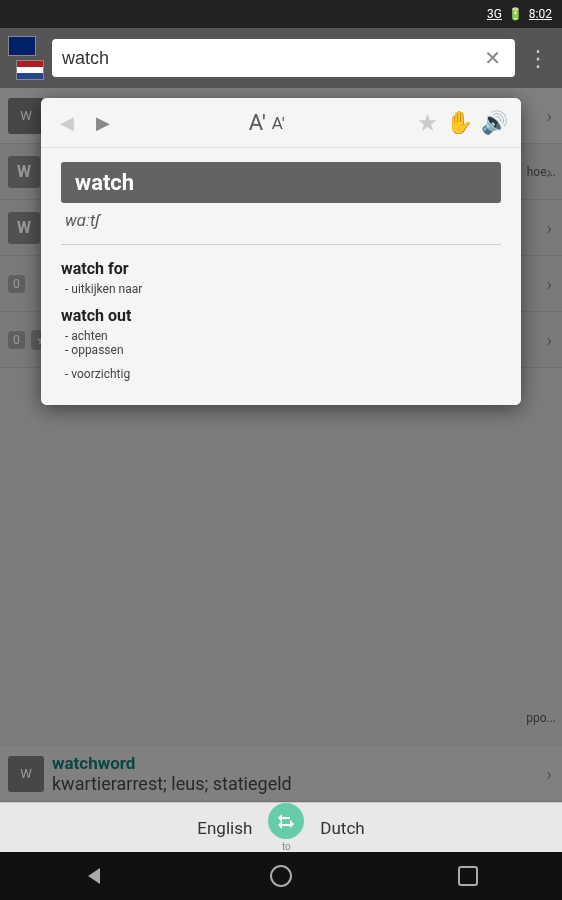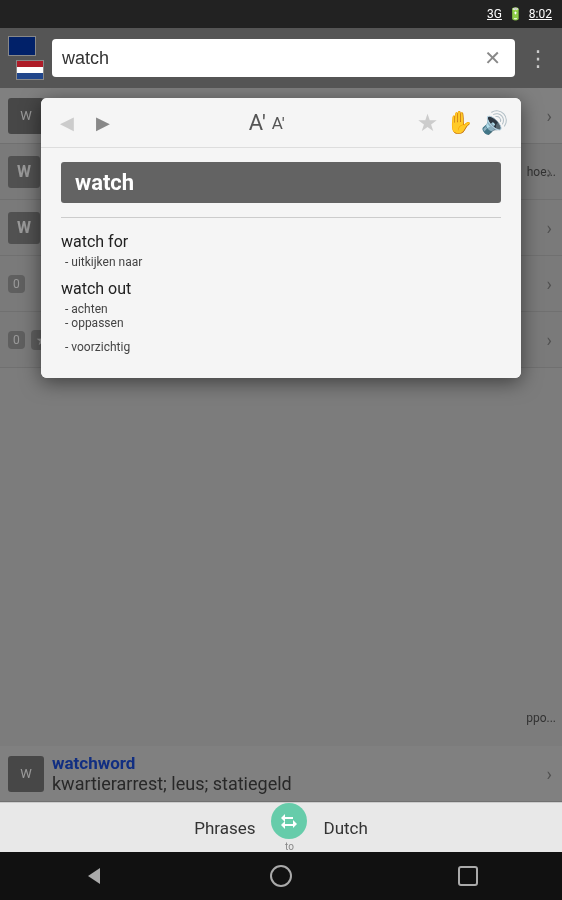--- a/index.html
+++ b/index.html
@@ -105,21 +105,21 @@
       border-bottom: 1px solid #bbb;
       background: #d6d6d6;
       cursor: pointer;
       position: relative;
     }
     .list-item-content {
       flex: 1;
     }
     .list-item-title {
       font-size: 17px;
-      color: #1d4ed8;
+      color: #0f766e;
       font-weight: bold;
     }
     .list-item-arrow {
       color: #888;
       font-size: 18px;
       padding-right: 10px;
     }
     .list-item-badge {
       background: #9e9e9e;
       color: #fff;
@@ -245,21 +245,21 @@
       font-style: italic;
       font-weight: bold;
       color: #222;
       margin-bottom: 10px;
     }
     .modal-phrase-item {
       margin-bottom: 10px;
     }
     .modal-phrase-label {
       font-size: 16px;
-      font-weight: normal;
+      font-weight: bold;
       color: #222;
       margin-bottom: 4px;
     }
     .modal-phrase-trans {
       font-size: 12px;
       color: #444;
       padding-left: 4px;
     }
 
     
@@ -456,20 +456,21 @@
           <span class="font-a-large">A'</span>
           <span class="font-a-small">A'</span>
         </div>
         <span class="modal-star-btn">★</span>
         <span class="modal-hand-btn">✋</span>
         <span class="modal-speaker-btn">🔊</span>
       </div>
 
       <div class="modal-content">
         <div class="modal-word-header">watch</div>
+        <div class="modal-phonetic">wɑːtʃ</div>
 
 
         <hr class="modal-divider">
 
 
         <div class="modal-phrase-item">
           <div class="modal-phrase-label">watch for</div>
           <div class="modal-phrase-trans">- uitkijken naar</div>
         </div>
 
@@ -481,21 +482,21 @@
 
         <div class="modal-phrase-item">
           <div class="modal-phrase-trans">- voorzichtig</div>
         </div>
       </div>
     </div>
   </div>
 </div>
 
 <div class="translation-bar">
-  <span class="trans-lang">Phrases</span>
+  <span class="trans-lang">English</span>
   <div style="display:flex;flex-direction:column;align-items:center;">
     <div class="trans-arrow">
       <svg width="22" height="22" viewBox="0 0 22 22">
         <path d="M7 4l-4 4 4 4V9h8V7H7V4zm8 10h-8v-3l-4 4 4 4v-3h8v2l4-4-4-4v3z" fill="#fff"></path>
       </svg>
     </div>
     <span class="trans-to-label">to</span>
   </div>
   <span class="trans-lang">Dutch</span>
 </div>

